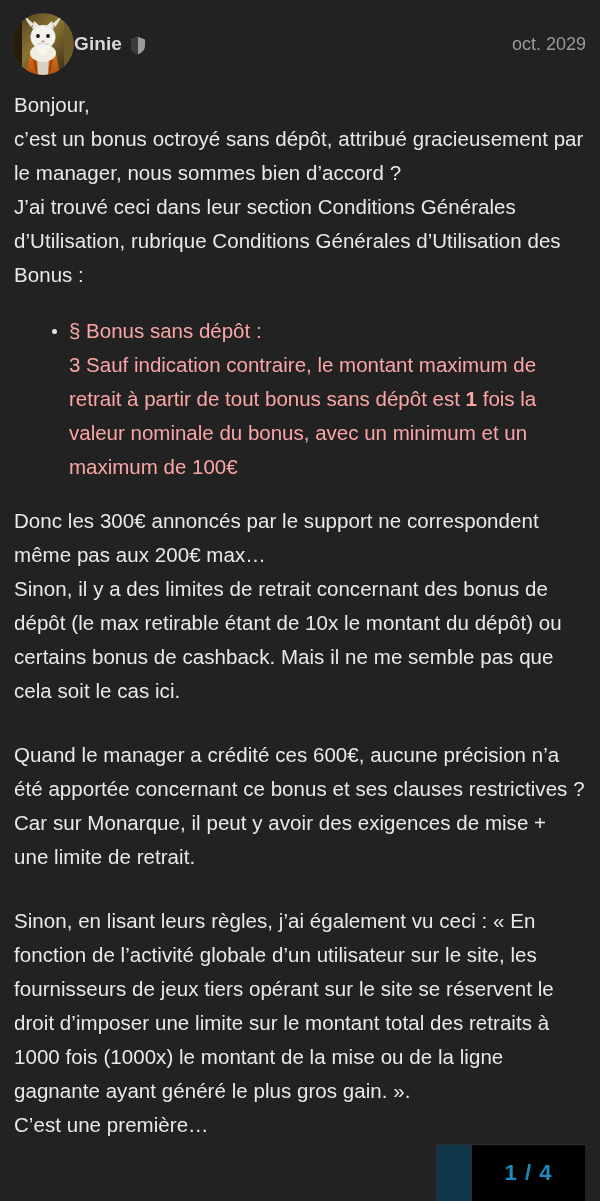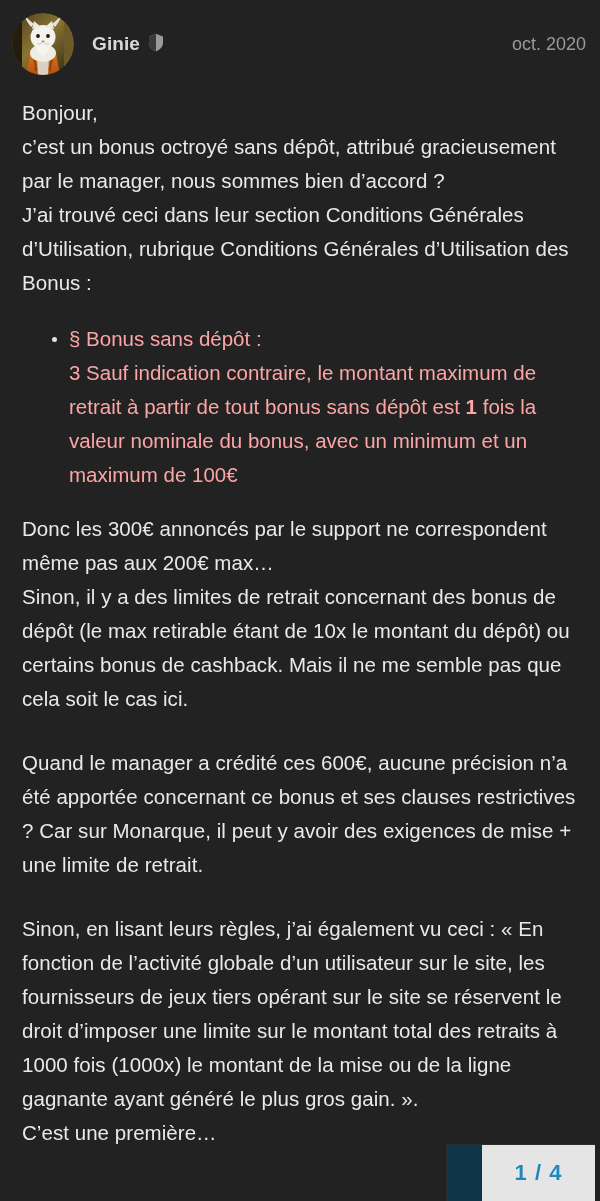--- a/index.html
+++ b/index.html
@@ -38,22 +38,21 @@
     border-radius: 50%;
     flex: 0 0 62px;
     overflow: hidden;
     position: relative;
     background: #2c2112;
   }
   .avatar svg { display: block; width: 62px; height: 62px; }
 
   .author-block {
     display: flex;
-    align-items: flex-start;
-    margin-left: 18px;
+    align-items: flex-end;
     gap: 8px;
   }
   .author-name {
     font-size: 19px;
     font-weight: bold;
     color: #d8d8d8;
     letter-spacing: .1px;
   }
   .shield-icon {
     width: 16px;
@@ -69,21 +68,21 @@
 
   
   .post-body {
     padding: 0 14px 0 14px;
     box-sizing: border-box;
   }
   .para {
     font-size: 20.5px;
     line-height: 34px;
     color: #e9e9e9;
-    margin: 8px;
+    margin: 0;
     letter-spacing: .05px;
     white-space: pre-line;
   }
   .para + .para { margin-top: 0; }
   .para.gap-before { margin-top: 30px; }
 
   ul.quote-list {
     margin: 22px 0 20px 0;
     padding-left: 55px;
     list-style: none;
@@ -103,27 +102,27 @@
     width: 5px;
     height: 5px;
     border-radius: 50%;
     background: #e2e2e2;
   }
   b { font-weight: bold; }
 
   
   .pager {
     position: absolute;
-    right: 5px;
+    right: 15px;
     bottom: 0;
     height: 56px;
     width: 148px;
     display: flex;
     align-items: stretch;
-    background: #e5e5e5;
+    background: #000000;
     border-left: 1px solid #2f2f2f;
     border-top: 1px solid #2f2f2f;
   }
   .pager-progress {
     width: 34px;
     background: #0e3548;
     flex: 0 0 34px;
   }
   .pager-label-wrap {
     flex: 1 1 auto;
@@ -190,21 +189,21 @@
       <span>
         <svg class="shield-icon" viewBox="0 0 16 19">
           <path d="M8 0.8 L15 3.4 V9.4 C15 13.9 11.8 16.8 8 18.2 C4.2 16.8 1 13.9 1 9.4 V3.4 Z" fill="#9a9a9a"></path>
           <path d="M8 0.8 L1 3.4 V9.4 C1 13.9 4.2 16.8 8 18.2 Z" fill="#3a3a3a"></path>
         </svg>
       </span>
     </div>
 
     <div class="spacer"></div>
 
-    <div class="post-date">oct. 2020</div>
+    <div class="post-date">oct. 2029</div>
   </div>
 
   <div class="post-body">
 
     <p class="para">Bonjour,
 c’est un bonus octroyé sans dépôt, attribué gracieusement par le manager, nous sommes bien d’accord ?
 J’ai trouvé ceci dans leur section Conditions Générales d’Utilisation, rubrique Conditions Générales d’Utilisation des Bonus :</p>
 
     <ul class="quote-list">
       <li><span>§ Bonus sans dépôt :

